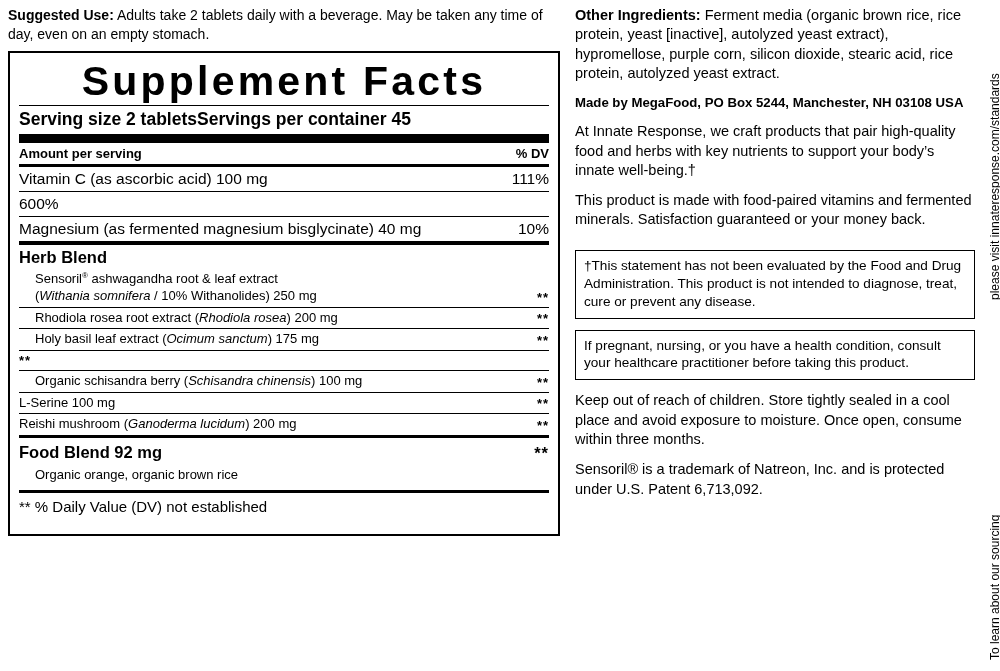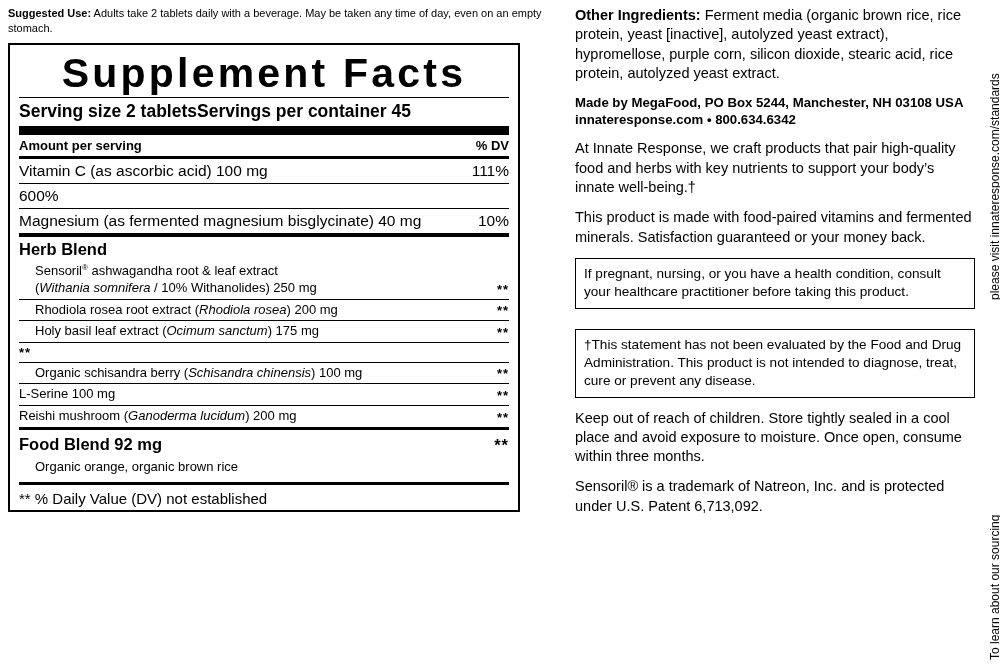--- a/index.html
+++ b/index.html
@@ -21,31 +21,31 @@
     height: 671px;
   }
   
   .left-col {
     position: absolute;
     left: 8px;
     top: 6px;
     width: 552px;
   }
   .suggested-use {
-    font-size: 11px;
+    font-size: 14px;
     line-height: 1.35;
     margin-bottom: 7px;
   }
   .suggested-use b { font-weight: bold; }
 
   .sf-panel {
     border: 2.5px solid #000;
-    padding: 4px 9px 0 9px;
+    padding: 4px 9px 16px 9px;
     box-sizing: border-box;
-    width: 512px;
+    width: 552px;
   }
   .sf-title {
     font-size: 41px;
     font-weight: bold;
     letter-spacing: 3.2px;
     line-height: 1.08;
     margin: 2px 0 2px 0;
     text-align: center;
     font-family: "Liberation Sans", sans-serif;
   }
@@ -244,29 +244,28 @@
   </div>
 
   <div class="right-col">
 
     <p class="oi">
       <b>Other Ingredients:</b><span> Ferment media (organic brown rice, rice protein, yeast [inactive], autolyzed yeast extract), hypromellose, purple corn, silicon dioxide, stearic acid, rice protein, autolyzed yeast extract.</span>
     </p>
 
     <p class="madeby">
       <span>Made by MegaFood, PO Box 5244, Manchester, NH 03108 USA</span><br>
-      <span>innateresponse.com • 800.634.6342</span>
     </p>
 
     <p class="gap-top">At Innate Response, we craft products that pair high-quality food and herbs with key nutrients to support your body’s innate well-being.†</p>
     <p>This product is made with food-paired vitamins and fermented minerals. Satisfaction guaranteed or your money back.</p>
 
+    <div class="boxed gap-top">†This statement has not been evaluated by the Food and Drug Administration. This product is not intended to diagnose, treat, cure or prevent any disease.</div>
+
     <div class="boxed">If pregnant, nursing, or you have a health condition, consult your healthcare practitioner before taking this product.</div>
-
-    <div class="boxed gap-top">†This statement has not been evaluated by the Food and Drug Administration. This product is not intended to diagnose, treat, cure or prevent any disease.</div>
 
     <p>Keep out of reach of children. Store tightly sealed in a cool place and avoid exposure to moisture. Once open, consume within three months.</p>
 
     <p>Sensoril® is a trademark of Natreon, Inc. and is protected under U.S. Patent 6,713,092.</p>
   </div>
 
   <div class="side-text">
     <span class="side-1">please visit innateresponse.com/standards</span>
     <span class="side-2">To learn about our sourcing</span>
   </div>

